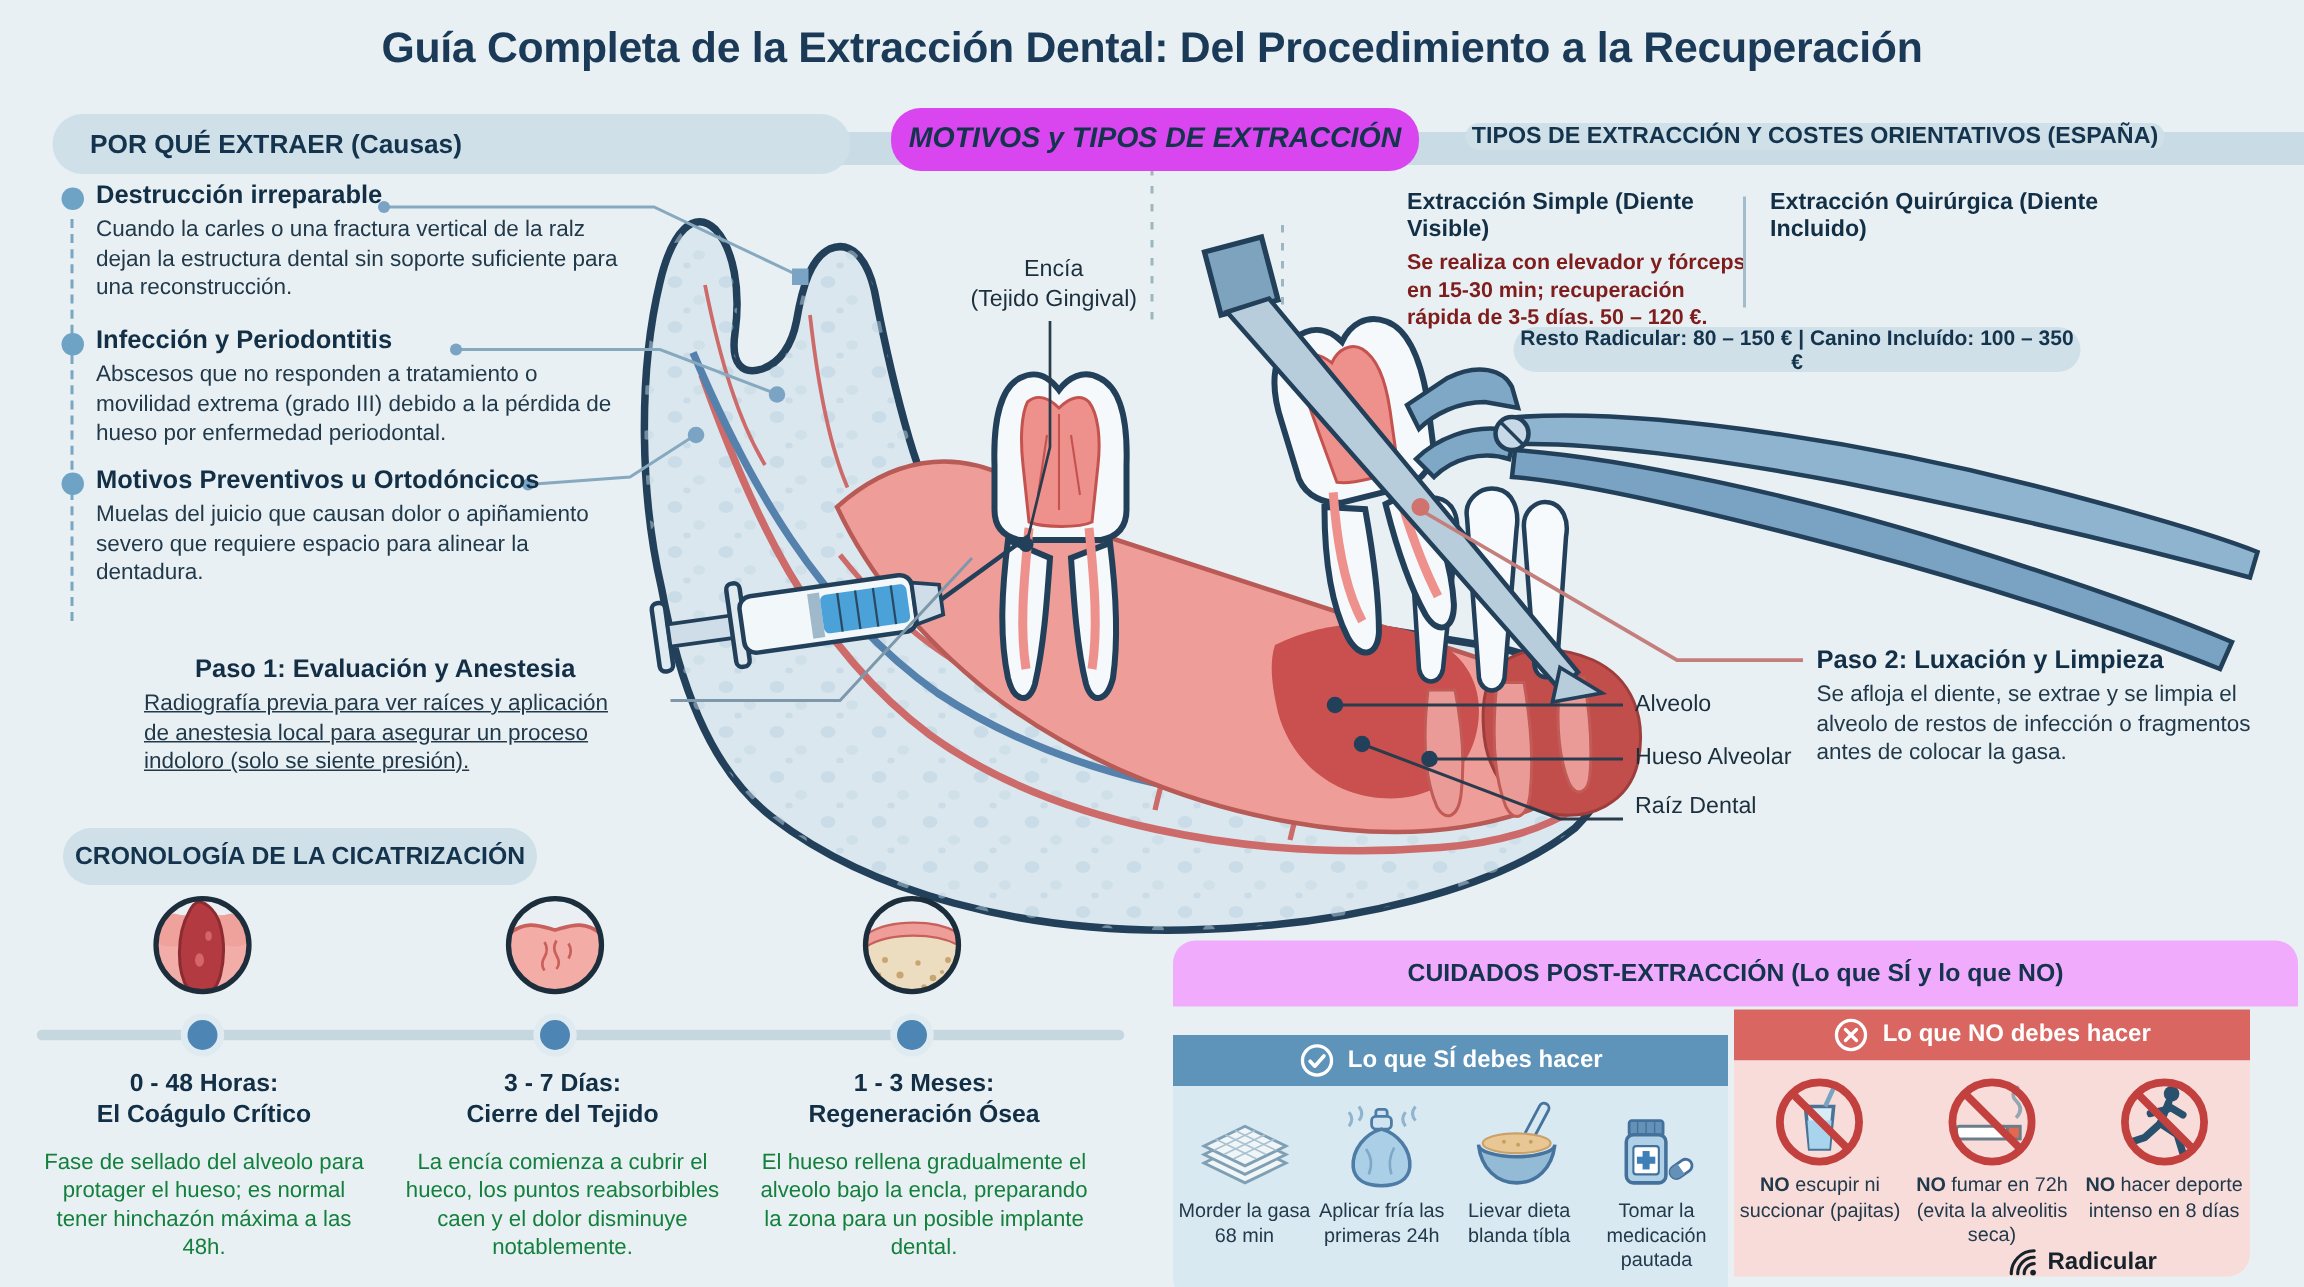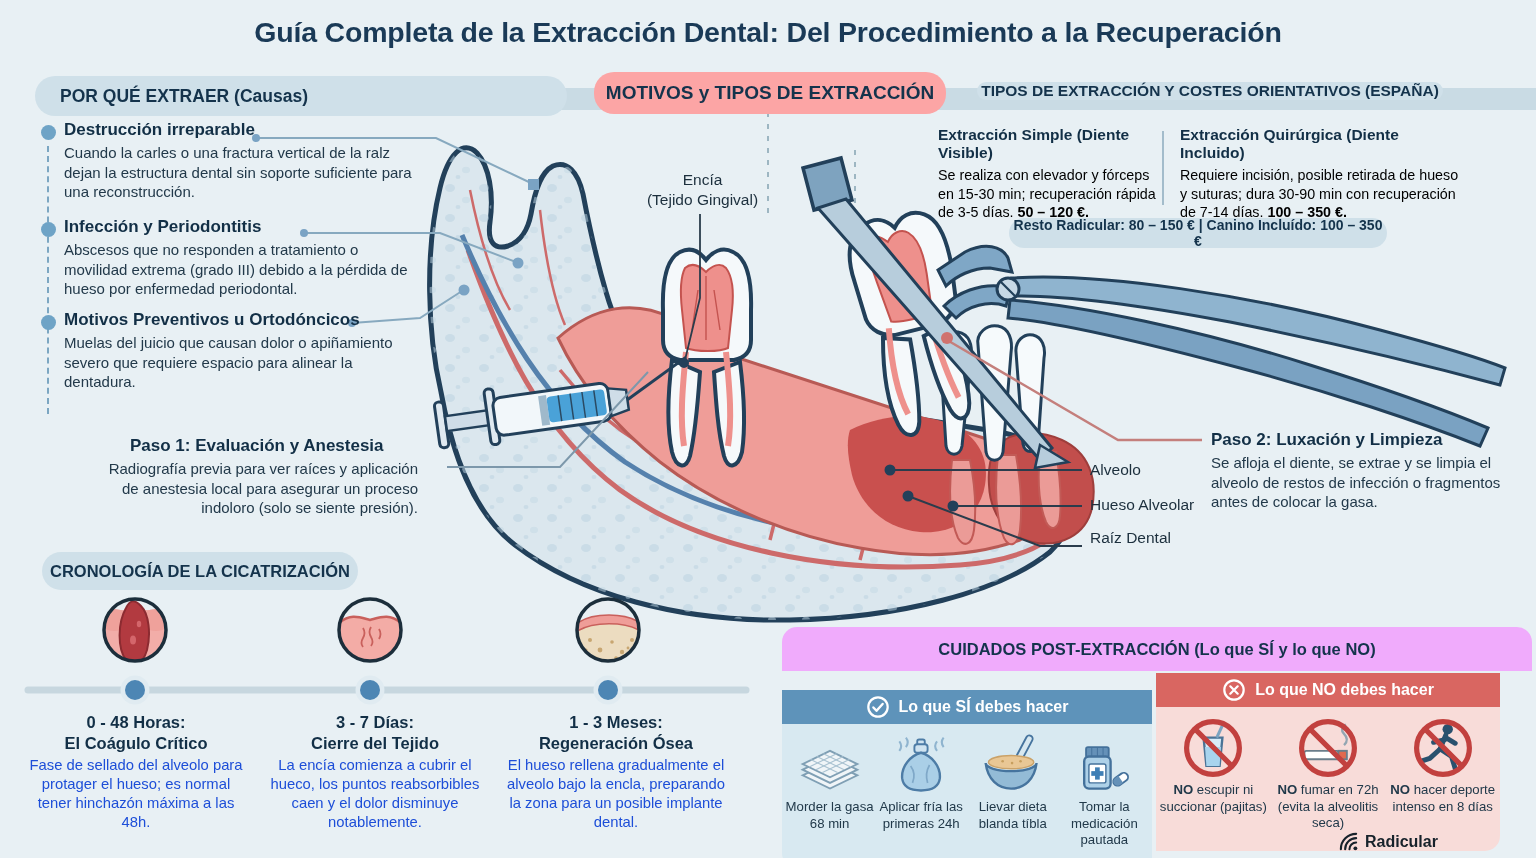--- a/index.html
+++ b/index.html
@@ -6,37 +6,37 @@
   .canvas{position:relative;width:1536px;height:858px;background:#e8f0f4;overflow:hidden;
           font-family:"Liberation Sans",sans-serif;color:#1c3a52;}
   .abs{position:absolute;}
   svg{display:block;}
   .main-title{top:16px;left:0;width:100%;text-align:center;font-size:28.5px;font-weight:bold;
               color:#1a3a57;letter-spacing:-0.2px;}
   .band{top:88px;left:300px;width:1236px;height:22px;background:#c9dbe4;}
   .pill{background:#cfe0e9;border-radius:20px;display:flex;align-items:center;color:#14334c;font-weight:bold;}
   .pill.center{justify-content:center;text-align:center;}
   .causes-pill{left:35px;top:76px;width:532px;height:40px;font-size:17.5px;padding-left:25px;box-sizing:border-box;}
-  .banner-pill{left:594px;top:72px;width:352px;height:42px;font-size:19px;background:#fca5a5;}
+  .banner-pill{left:594px;top:72px;width:352px;height:42px;font-size:19px;background:#d946ef;font-style:italic;}
   .costs-pill{left:977px;top:82px;width:466px;height:18px;font-size:15.5px;}
   .costs-footer-pill{left:1009px;top:218px;width:378px;height:30px;font-size:14px;}
   .healing-pill{left:42px;top:552px;width:316px;height:38px;font-size:16.5px;}
   .cause-dot{width:15px;height:15px;border-radius:50%;background:#6ea3c6;left:41px;}
   .dash-line{left:47px;top:146px;height:268px;width:0;border-left:2px dashed #7ba6c2;}
   .item-title{font-size:17px;font-weight:bold;color:#122f46;}
   .item-body{font-size:15px;line-height:19.5px;color:#22394a;width:348px;}
   .step-title{font-size:17px;font-weight:bold;color:#122f46;}
   .step-body{font-size:15px;line-height:19.5px;color:#22394a;}
   .dlabel{font-size:15.5px;font-weight:500;color:#1c2f3d;}
   .cost-col .t{font-size:15.5px;font-weight:bold;color:#122f46;margin:0 0 4px 0;}
-  .cost-col .b{font-size:14.3px;line-height:18.5px;color:#000000;margin:0;}
+  .cost-col .b{font-size:14.3px;line-height:18.5px;color:#7f1d1d;margin:0;font-weight:bold;}
   .cost-div{left:1162px;top:131px;height:74px;width:0;border-left:2px solid #a3bccb;}
   .stage{text-align:center;}
   .stage .time,.stage .st{font-size:16.5px;font-weight:bold;color:#122f46;line-height:21px;}
-  .stage .sb{font-size:14.8px;line-height:19px;color:#1d4ed8;margin-top:2px;}
+  .stage .sb{font-size:14.8px;line-height:19px;color:#15803d;margin-top:12px;}
   .care{left:782px;top:627px;width:750px;height:214px;}
   .care-head{height:44px;background:#f0abfc;border-radius:15px 15px 0 0;display:flex;align-items:center;
              justify-content:center;font-weight:bold;font-size:16.5px;color:#14334c;}
   .care-cols{display:flex;gap:4px;margin-top:2px;}
   .cc{display:flex;flex-direction:column;}
   .cc-yes{width:370px;} .cc-no{width:344px;}
   .cc-head{height:34px;display:flex;align-items:center;justify-content:center;gap:9px;color:#ffffff;
            font-weight:bold;font-size:16px;}
   .cc-yes .cc-head{background:#5e93ba;margin-top:17px;} .cc-no .cc-head{background:#d96661;}
   .cc-body{height:144px;display:flex;align-items:flex-start;justify-content:space-evenly;padding-top:9px;box-sizing:border-box;}
@@ -264,40 +264,39 @@
   <div class="abs item-title" style="left:64px;top:120px;">Destrucción irreparable</div>
   <div class="abs item-body" style="left:64px;top:143px;">Cuando la carles o una fractura vertical de la ralz dejan la estructura dental sin soporte suficiente para una reconstrucción.</div>
   <div class="abs cause-dot" style="top:222px;"></div>
   <div class="abs item-title" style="left:64px;top:217px;">Infección y Periodontitis</div>
   <div class="abs item-body" style="left:64px;top:240px;">Abscesos que no responden a tratamiento o movilidad extrema (grado III) debido a la pérdida de hueso por enfermedad periodontal.</div>
   <div class="abs cause-dot" style="top:315px;"></div>
   <div class="abs item-title" style="left:64px;top:310px;text-align:right;">Motivos Preventivos u Ortodóncicos</div>
   <div class="abs item-body" style="left:64px;top:333px;">Muelas del juicio que causan dolor o apiñamiento severo que requiere espacio para alinear la dentadura.</div>
 
   <div class="abs step-title" style="left:130px;top:436px;">Paso 1: Evaluación y Anestesia</div>
-  <div class="abs step-body" style="left:96px;top:459px;width:322px;text-align:right;">Radiografía previa para ver raíces y aplicación de anestesia local para asegurar un proceso indoloro (solo se siente presión).</div>
+  <div class="abs step-body" style="left:96px;top:459px;width:322px;text-align:left;text-decoration:underline;">Radiografía previa para ver raíces y aplicación de anestesia local para asegurar un proceso indoloro (solo se siente presión).</div>
   <div class="abs step-title" style="left:1211px;top:430px;">Paso 2: Luxación y Limpieza</div>
   <div class="abs step-body" style="left:1211px;top:453px;width:302px;">Se afloja el diente, se extrae y se limpia el alveolo de restos de infección o fragmentos antes de colocar la gasa.</div>
 
   <div class="abs dlabel" style="left:630px;top:170px;width:145px;text-align:center;line-height:20px;">
     <div>Encía</div>
     <div>(Tejido Gingival)</div>
   </div>
   <div class="abs dlabel" style="left:1090px;top:461px;">Alveolo</div>
   <div class="abs dlabel" style="left:1090px;top:496px;">Hueso Alveolar</div>
   <div class="abs dlabel" style="left:1090px;top:529px;">Raíz Dental</div>
 
   <div class="abs cost-col" style="left:938px;top:126px;width:230px;">
     <p class="t">Extracción Simple (Diente Visible)</p>
     <p class="b"><span>Se realiza con elevador y fórceps en 15-30 min; recuperación rápida de 3-5 días. </span><b>50 – 120 €.</b></p>
   </div>
   <div class="abs cost-div"></div>
   <div class="abs cost-col" style="left:1180px;top:126px;width:282px;">
     <p class="t">Extracción Quirúrgica (Diente Incluido)</p>
-    <p class="b"><span>Requiere incisión, posible retirada de hueso y suturas; dura 30-90 min con recuperación de 7-14 días. </span><b>100 – 350 €.</b></p>
   </div>
 
   <div class="abs pill center healing-pill">CRONOLOGÍA DE LA CICATRIZACIÓN</div>
   <div class="abs stage" style="left:25px;top:712px;width:222px;">
     <div class="time">0 - 48 Horas:</div>
     <div class="st">El Coágulo Crítico</div>
     <div class="sb">Fase de sellado del alveolo para protager el hueso; es normal tener hinchazón máxima a las 48h.</div>
   </div>
   <div class="abs stage" style="left:262px;top:712px;width:226px;">
     <div class="time">3 - 7 Días:</div>

